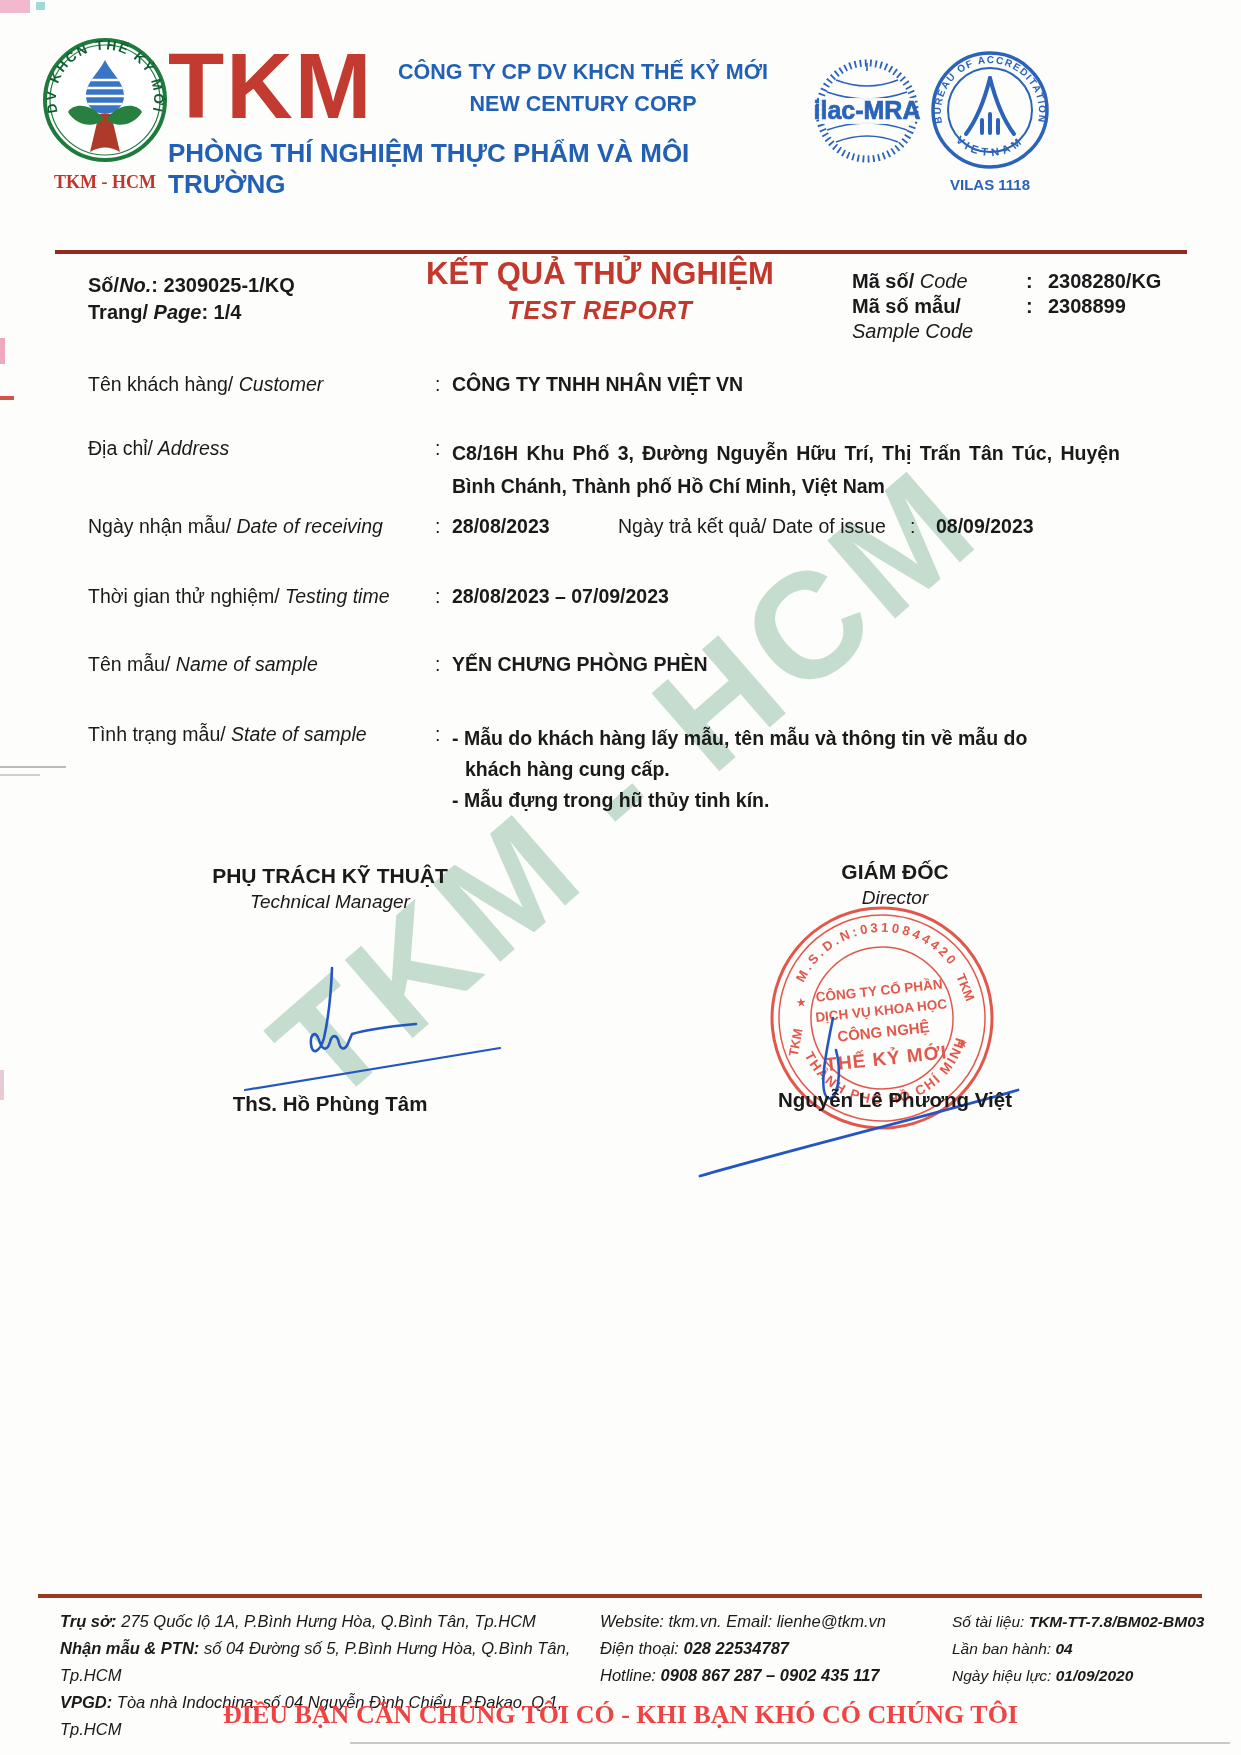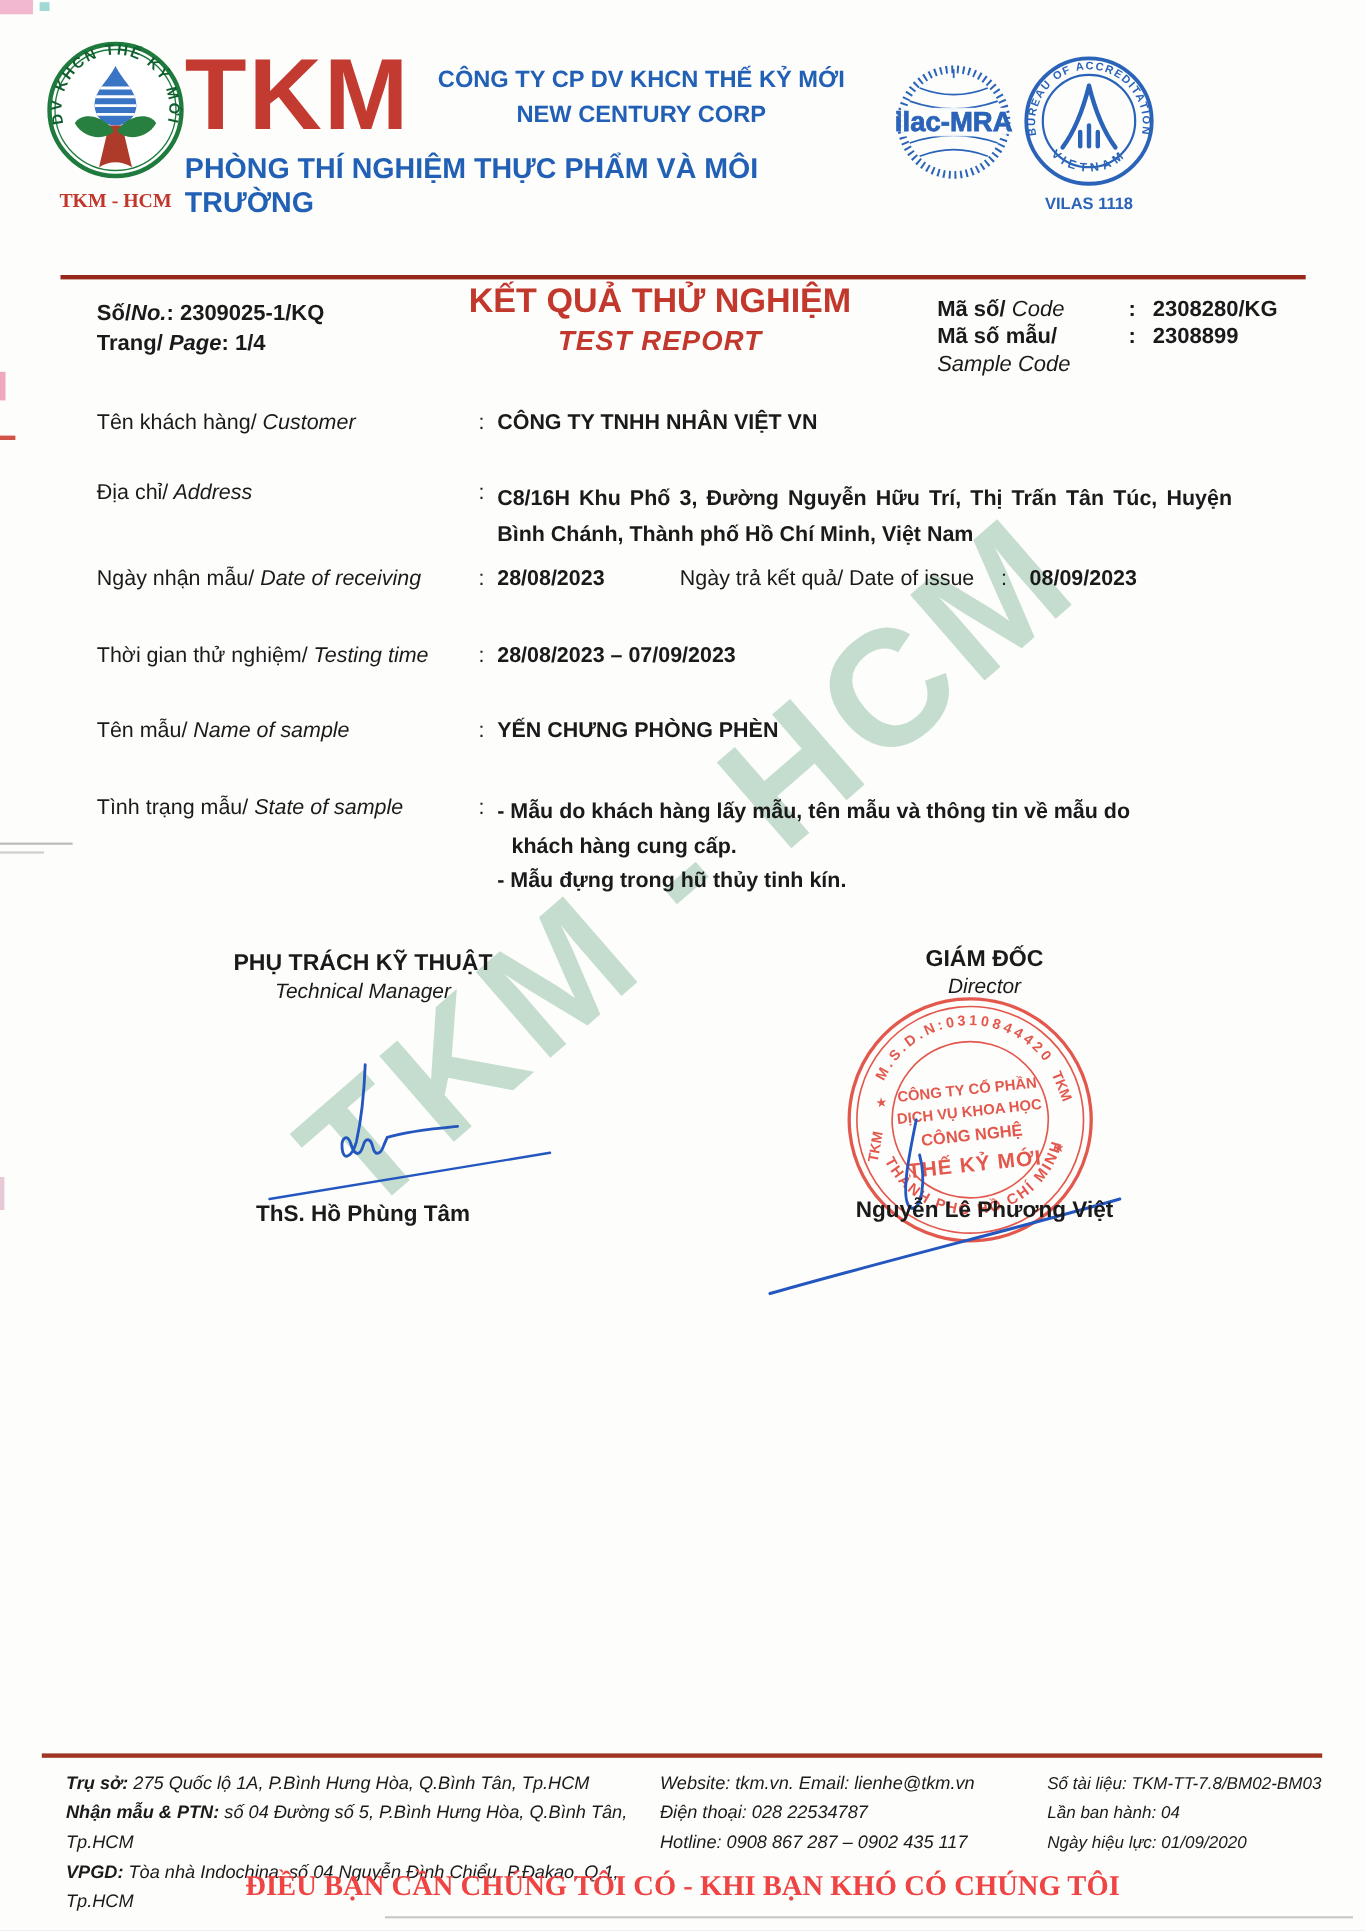--- a/index.html
+++ b/index.html
@@ -51,21 +51,21 @@
   .sig-name{position:absolute;text-align:center;font-size:20.5px;font-weight:bold;}
 
   
   .watermark{left:625px;top:785px;transform:translate(-50%,-50%) rotate(-41deg);
              font-size:150px;font-weight:bold;color:#a4cbb2;opacity:0.62;
              white-space:nowrap;letter-spacing:8px;}
 
   
   .foot{font-size:16.5px;font-style:italic;line-height:27px;}
   .foot .lbl{font-weight:bold;}
-  .foot2 .val{font-weight:normal;}
+  .foot2 .val{font-weight:bold;}
   .slogan{left:0;top:1700px;width:1241px;text-align:center;
           font-family:"Liberation Serif",serif;font-size:26px;font-weight:bold;color:#ef4444;}
 
   
   .art{position:absolute;}
   .a1{left:0;top:0;width:30px;height:13px;background:#f2b8cf;}
   .a2{left:36px;top:2px;width:9px;height:8px;background:#9fd8d4;}
   .a3{left:0;top:338px;width:5px;height:26px;background:#f0a8c0;}
   .a4{left:0;top:396px;width:14px;height:4px;background:#d05548;}
   .a5{left:0;top:766px;width:66px;height:2px;background:#bcbcbc;}

